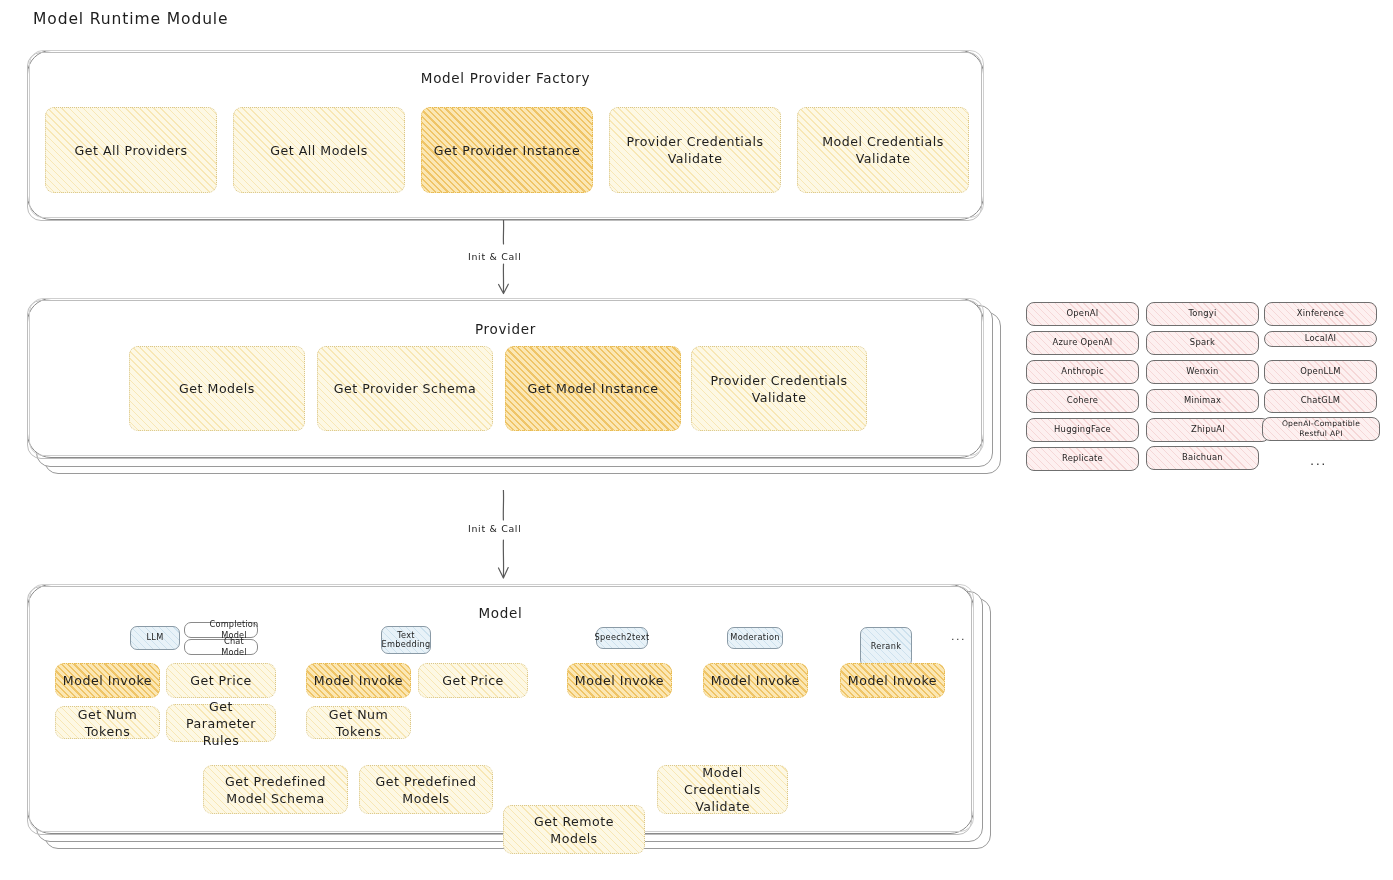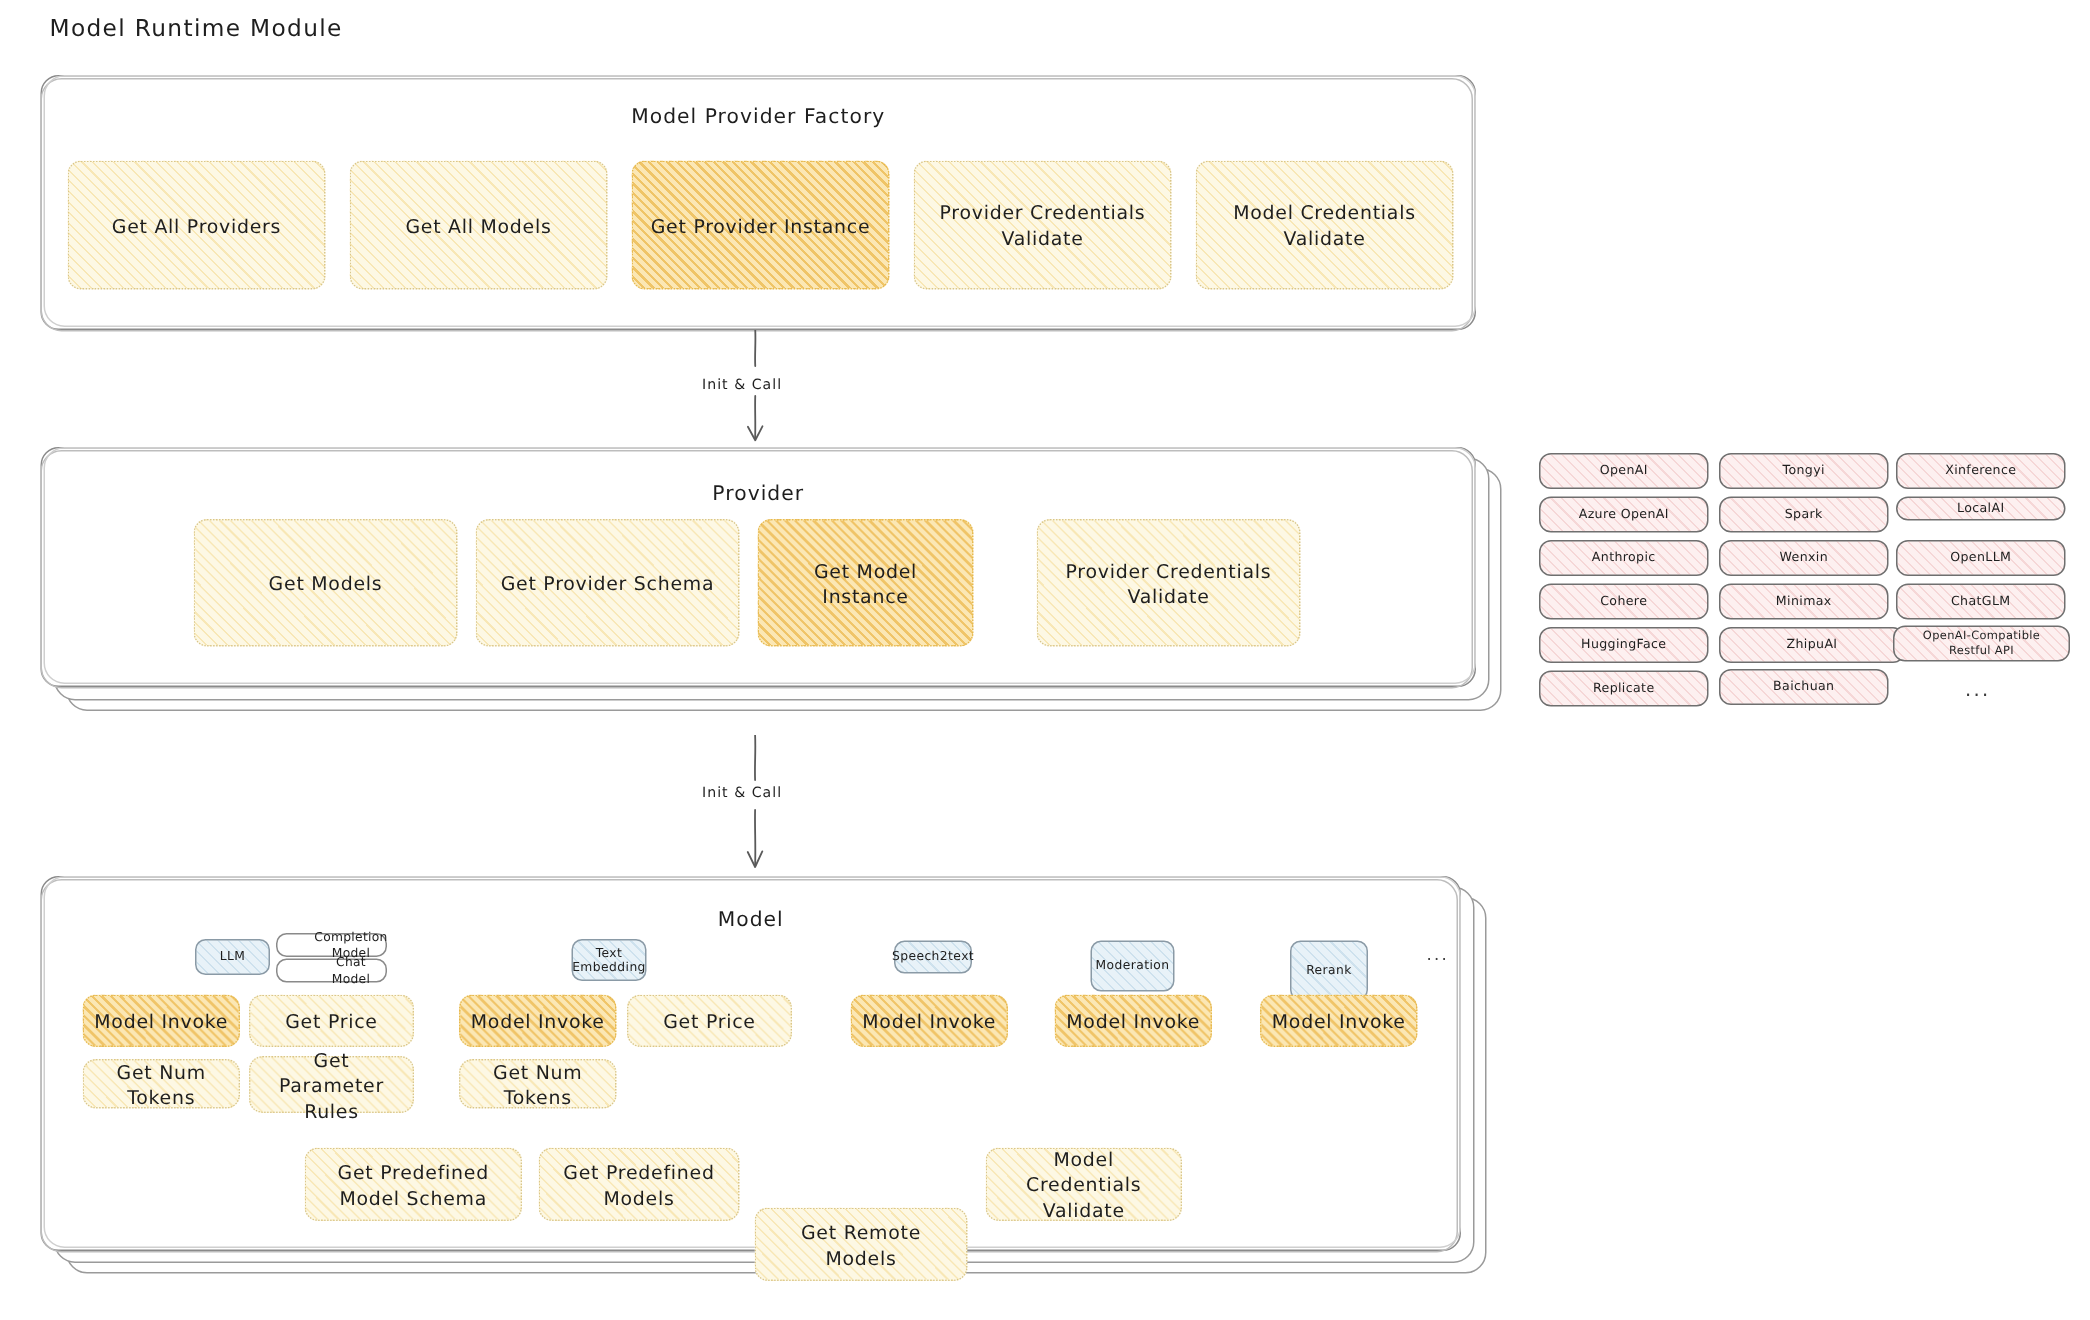--- a/index.html
+++ b/index.html
@@ -35,21 +35,21 @@
     letter-spacing: 0.9px;
     color: #1e1e1e;
   }
 
   
   .panel {
     position: absolute;
     box-sizing: border-box;
     background: #ffffff;
     border: 1.15px solid #8a8a8a;
-    border-radius: 12px;
+    border-radius: 24px;
   }
   .panel.sketch::before,
   .panel.sketch::after {
     content: "";
     position: absolute;
     box-sizing: border-box;
     border: 1px solid #a7a7a7;
     border-radius: 14px;
     pointer-events: none;
   }
@@ -205,21 +205,21 @@
   </div>
 
   <div class="stack-layer" style="left:44px; top:312px; width:957px; height:162px;"></div>
   <div class="stack-layer" style="left:36px; top:305px; width:957px; height:162px;"></div>
   <div class="panel sketch" style="left:27px; top:298px; width:957px; height:160px;">
     <div class="panel-title hand" style="top:22px;">Provider</div>
   </div>
 
   <div class="node yellow hand" style="left:129px; top:346px; width:176px; height:85px;">Get Models</div>
   <div class="node yellow hand" style="left:317px; top:346px; width:176px; height:85px;">Get Provider Schema</div>
-  <div class="node amber hand" style="left:505px; top:346px; width:144px; height:85px;">Get Model Instance</div>
+  <div class="node amber hand" style="left:505px; top:346px; width:176px; height:85px;text-align:right;">Get Model Instance</div>
   <div class="node yellow hand" style="left:691px; top:346px; width:176px; height:85px;">Provider Credentials Validate</div>
 
   <div class="node pink hand" style="left:1026px; top:302px; width:113px; height:24px;">OpenAI</div>
   <div class="node pink hand" style="left:1026px; top:331px; width:113px; height:24px;">Azure OpenAI</div>
   <div class="node pink hand" style="left:1026px; top:360px; width:113px; height:24px;">Anthropic</div>
   <div class="node pink hand" style="left:1026px; top:389px; width:113px; height:24px;">Cohere</div>
   <div class="node pink hand" style="left:1026px; top:418px; width:113px; height:24px;">HuggingFace</div>
   <div class="node pink hand" style="left:1026px; top:447px; width:113px; height:24px;">Replicate</div>
 
   <div class="node pink hand" style="left:1146px; top:302px; width:113px; height:24px;">Tongyi</div>
@@ -250,21 +250,21 @@
   <div class="panel sketch" style="left:27px; top:584px; width:947px; height:250px;">
     <div class="panel-title hand" style="top:20px;">Model</div>
   </div>
 
   <div class="node blue hand" style="left:130px; top:626px; width:50px; height:24px;">LLM</div>
   <div class="node plain hand" style="left:184px; top:622px; width:74px; height:16px;">Completion Model</div>
   <div class="node plain hand" style="left:184px; top:639px; width:74px; height:16px;">Chat Model</div>
 
   <div class="node blue hand" style="left:381px; top:626px; width:50px; height:28px; line-height:1.15;">Text Embedding</div>
   <div class="node blue hand" style="left:596px; top:627px; width:52px; height:22px;">Speech2text</div>
-  <div class="node blue hand" style="left:727px; top:627px; width:56px; height:34px;">Moderation</div>
+  <div class="node blue hand" style="left:727px; top:627px; width:56px; height:22px;">Moderation</div>
   <div class="node blue hand" style="left:860px; top:627px; width:52px; height:40px;">Rerank</div>
   <div class="ellipsis hand" style="left:951px; top:630px; font-size:11px;">...</div>
 
   <div class="node amber hand" style="left:55px; top:663px; width:105px; height:35px;">Model Invoke</div>
   <div class="node yellow hand" style="left:166px; top:663px; width:110px; height:35px;">Get Price</div>
   <div class="node yellow hand" style="left:55px; top:706px; width:105px; height:33px;">Get Num Tokens</div>
   <div class="node yellow hand" style="left:166px; top:704px; width:110px; height:38px;">Get Parameter Rules</div>
 
   <div class="node amber hand" style="left:306px; top:663px; width:105px; height:35px;">Model Invoke</div>
   <div class="node yellow hand" style="left:418px; top:663px; width:110px; height:35px;">Get Price</div>

